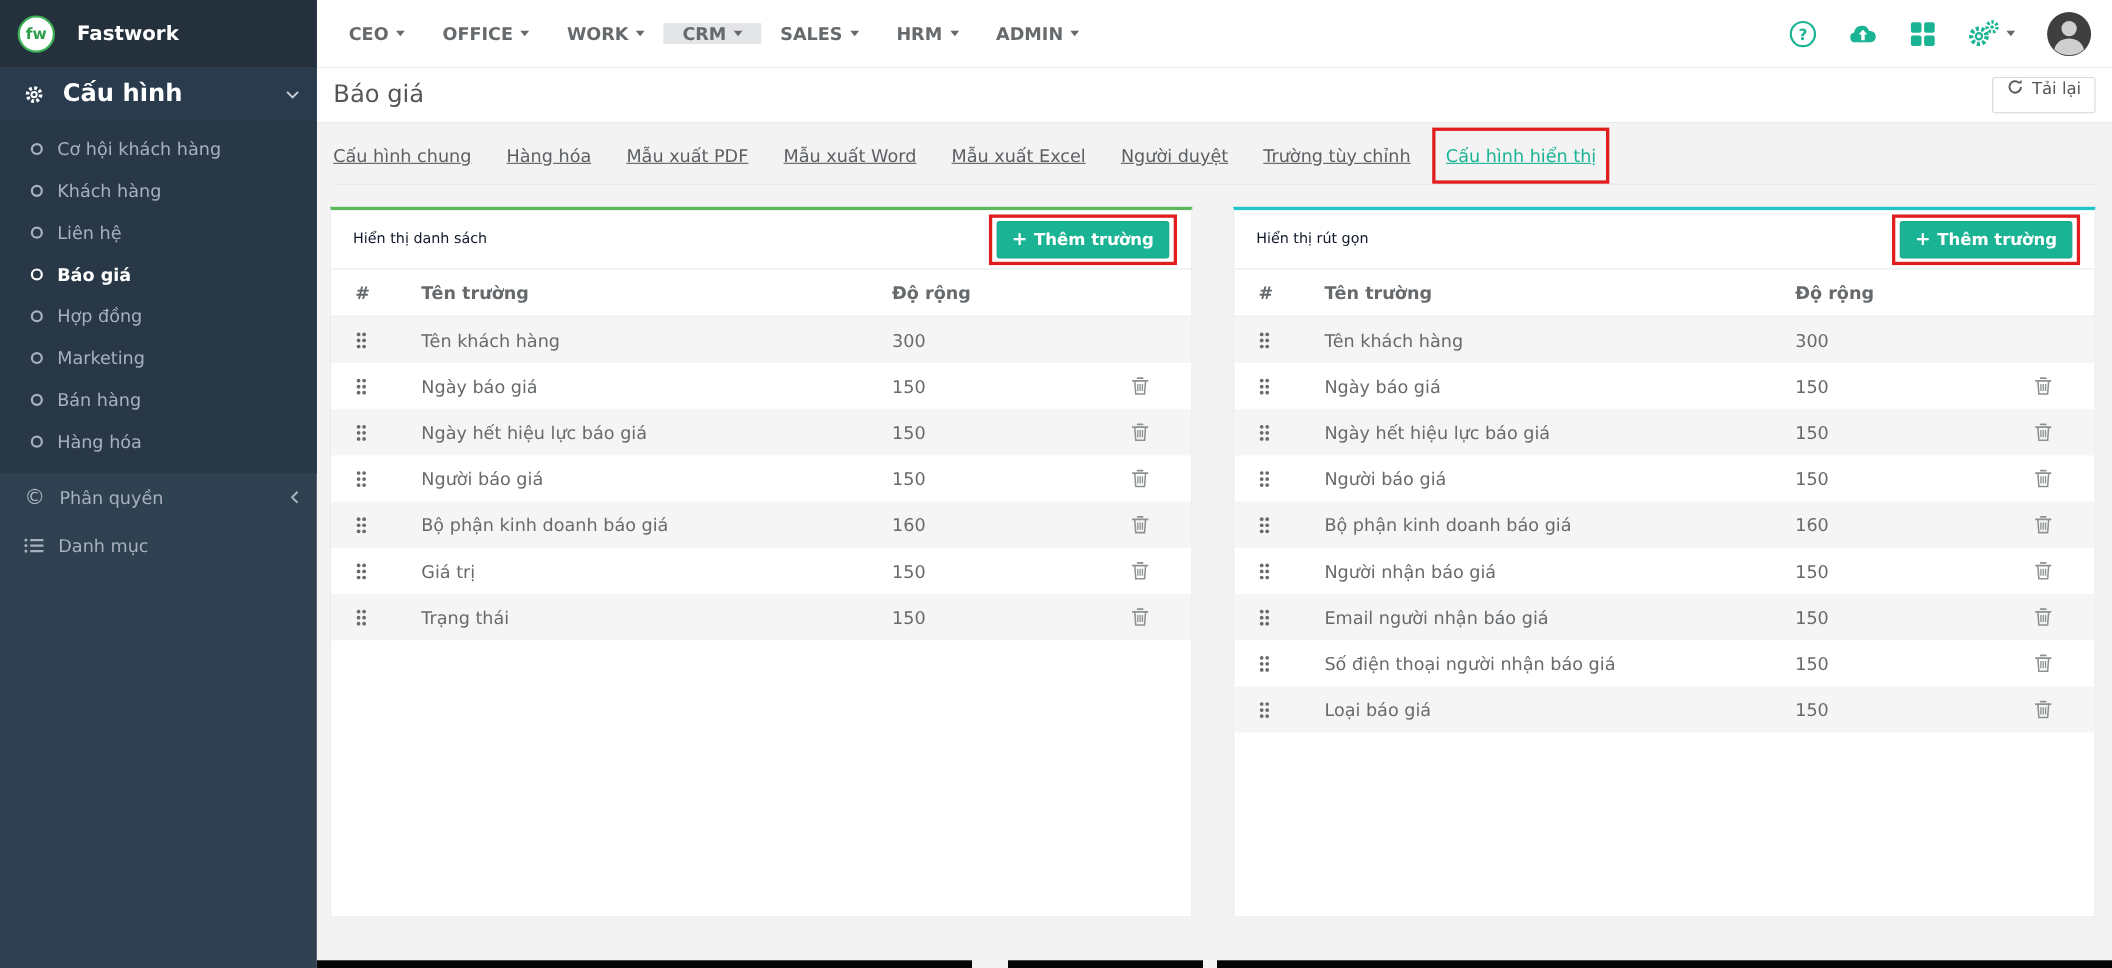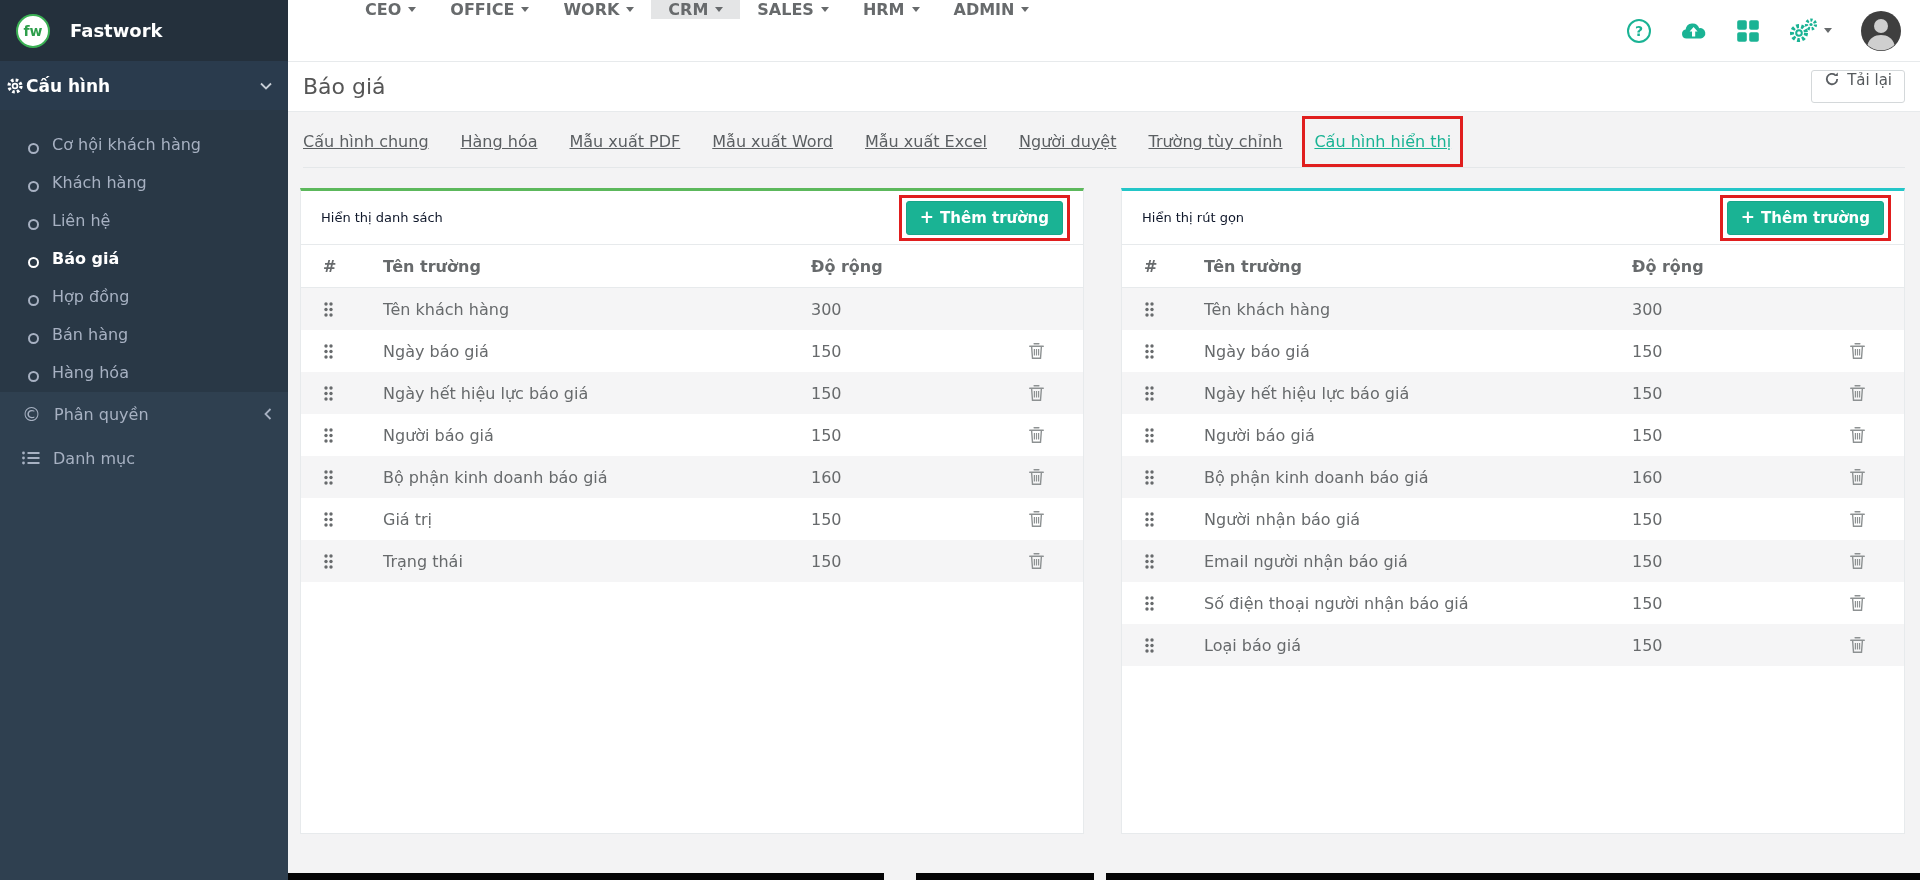--- a/index.html
+++ b/index.html
@@ -5,38 +5,38 @@
   html,body{margin:0;padding:0;}
   body{font-family:"DejaVu Sans","Liberation Sans",sans-serif;background:#f3f3f4;}
   .screen{position:relative;width:1920px;height:880px;overflow:hidden;background:#f3f3f4;}
 
   
   .sidebar{position:absolute;left:0;top:0;bottom:0;width:288px;background:var(--sidebar-bg,#2f4050);z-index:3;}
   .brand{height:61px;background:#24303c;display:flex;align-items:center;gap:20px;padding:0 16px;box-sizing:border-box;}
   .logo-circle{width:34px;height:34px;border-radius:50%;background:#fff;border:2px solid #3bb054;display:flex;align-items:center;justify-content:center;box-sizing:border-box;}
   .logo-circle::before{content:"fw";color:#2e9e4b;font-weight:800;font-size:14px;}
   .brand-name{color:#fff;font-size:18px;font-weight:700;}
-  .side-section{height:49px;background:#2a3b4d;color:#fff;display:flex;align-items:center;gap:2px;padding:0 16px 0 6px;font-size:17px;font-weight:600;cursor:pointer;}
+  .side-section{height:49px;background:#2a3b4d;color:#fff;display:flex;align-items:center;gap:17px;padding:0 16px 0 22px;font-size:22px;font-weight:600;cursor:pointer;}
   .side-section .chev{margin-left:auto;color:#c7ced6;display:flex;}
   .side-sub{background:#293846;padding:6px 0 10px;}
-  .side-item{height:38px;display:flex;align-items:flex-end;gap:13px;padding-left:28px;color:#a7b1c2;font-size:16px;cursor:pointer;text-decoration:none;}
+  .side-item{height:38px;display:flex;align-items:center;gap:13px;padding-left:28px;color:#a7b1c2;font-size:16px;cursor:pointer;text-decoration:none;}
   .bullet{width:11px;height:11px;border:2px solid currentColor;border-radius:50%;box-sizing:border-box;flex:none;}
   .side-item.active{color:#fff;font-weight:700;}
   .side-link{height:44px;display:flex;align-items:center;gap:13px;padding:0 16px 0 22px;color:#a7b1c2;font-size:16px;cursor:pointer;}
   .side-link:first-of-type{margin-top:8px;}
   .icon-copyright{font-size:19px;line-height:1;}
   .icon-copyright::before{content:"©";}
   .side-link .chev{margin-left:auto;display:flex;}
 
   
   .main{position:absolute;left:288px;top:0;right:0;bottom:0;display:flex;flex-direction:column;}
 
   
   .topbar{height:61px;flex:none;background:#fff;border-bottom:1px solid #e7eaec;display:flex;align-items:stretch;justify-content:space-between;}
-  .nav-menu{display:flex;align-items:flex-start;padding-left:12px;margin-left:48px;}
+  .nav-menu{display:flex;align-items:center;padding-left:12px;}
   .nav-item{display:flex;align-items:center;gap:7px;padding:0 17px;font-size:16px;font-weight:700;color:#676a6c;cursor:pointer;}
   .nav-item.active{background:#e4e5e6;}
   .caret{width:0;height:0;border-left:4.5px solid transparent;border-right:4.5px solid transparent;border-top:5px solid currentColor;display:inline-block;}
   .topbar-icons{display:flex;align-items:center;gap:28px;padding-right:18px;}
   .tb-icon{display:flex;align-items:center;cursor:pointer;}
   .tb-icon.settings{gap:6px;color:#676a6c;}
   .avatar{display:flex;cursor:pointer;}
 
   
   .page-header{height:49px;flex:none;background:#fff;border-bottom:1px solid #e7eaec;display:flex;align-items:center;justify-content:space-between;padding:0 15px;}
@@ -115,20 +115,24 @@
         <a class="side-item active">
           <span class="bullet"></span>
           <span>Báo giá</span>
         </a>
 
         <a class="side-item">
           <span class="bullet"></span>
           <span>Hợp đồng</span>
         </a>
 
+        <a class="side-item">
+          <span class="bullet"></span>
+          <span>Marketing</span>
+        </a>
 
         <a class="side-item">
           <span class="bullet"></span>
           <span>Bán hàng</span>
         </a>
 
         <a class="side-item">
           <span class="bullet"></span>
           <span>Hàng hóa</span>
         </a>

